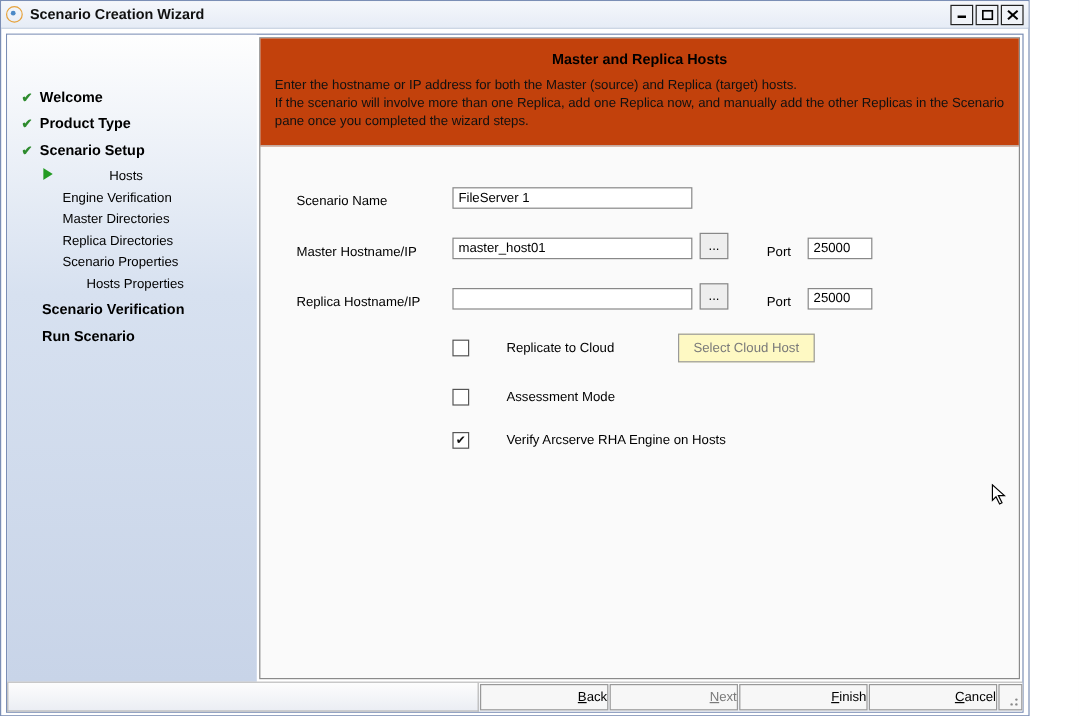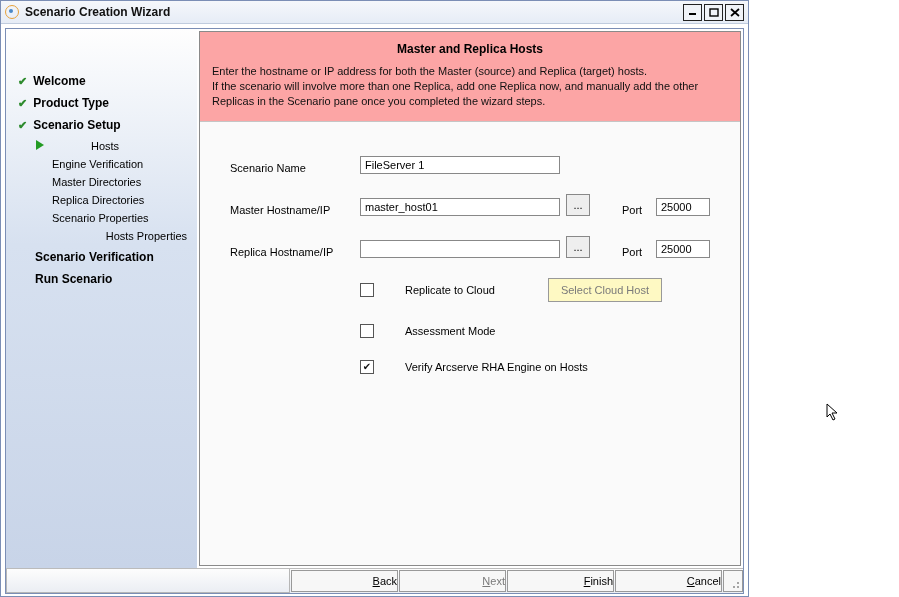--- a/index.html
+++ b/index.html
@@ -5,21 +5,21 @@
     html, body {
       margin: 0;
       padding: 0;
       width: 899px;
       height: 597px;
       font-family: Tahoma, Arial, sans-serif;
       font-size: 11px;
       overflow: hidden;
     }
     .window {
-      width: 749px;
+      width: 858px;
       height: 597px;
       border: 1px solid #7b8eb5;
       box-sizing: border-box;
       background: #fff;
       display: flex;
       flex-direction: column;
     }
     .titlebar {
       height: 22px;
       background: linear-gradient(to bottom, #f5f7fb, #e6ecf6);
@@ -123,21 +123,21 @@
     }
     .content {
       flex: 1;
       background: #fafafa;
       display: flex;
       flex-direction: column;
       margin: 2px;
       border: 1px solid #8a8a8a;
     }
     .header-box {
-      background: #fca5a5;
+      background: #c2410c;
       border-bottom: 1px solid #c5c5c5;
       padding: 10px 12px 12px;
     }
     .header-title {
       text-align: center;
       font-weight: bold;
       font-size: 12px;
       margin-bottom: 8px;
     }
     .header-desc { font-size: 11px; color: #111; line-height: 1.35; }
@@ -303,21 +303,21 @@
           </div>
         <div class="nav-sub" style="margin-left:38px;">
             <span class="lbl">Master Directories</span>
           </div>
         <div class="nav-sub" style="margin-left:38px;">
             <span class="lbl">Replica Directories</span>
           </div>
         <div class="nav-sub" style="margin-left:38px;">
             <span class="lbl">Scenario Properties</span>
           </div>
-        <div class="nav-sub" style="margin-left:38px;justify-content:flex-end;">
+        <div class="nav-sub" style="margin-left:58px;">
             <span class="lbl">Hosts Properties</span>
           </div>
 
         <div class="nav-pending">
             <span class="lbl">Scenario Verification</span>
           </div>
         <div class="nav-pending">
             <span class="lbl">Run Scenario</span>
           </div>
       </div>

